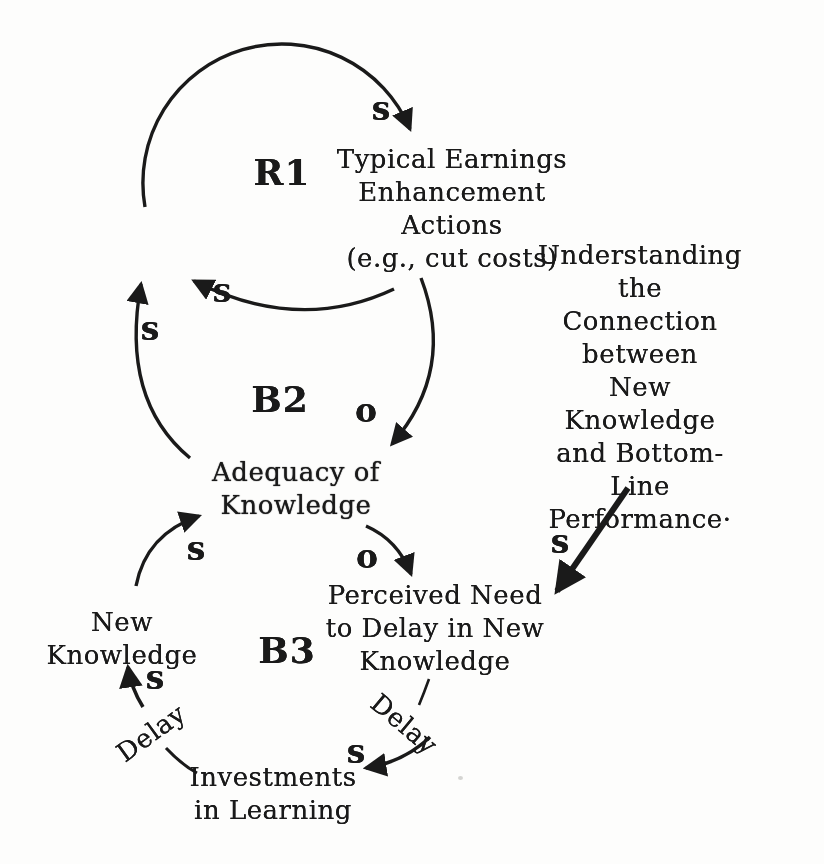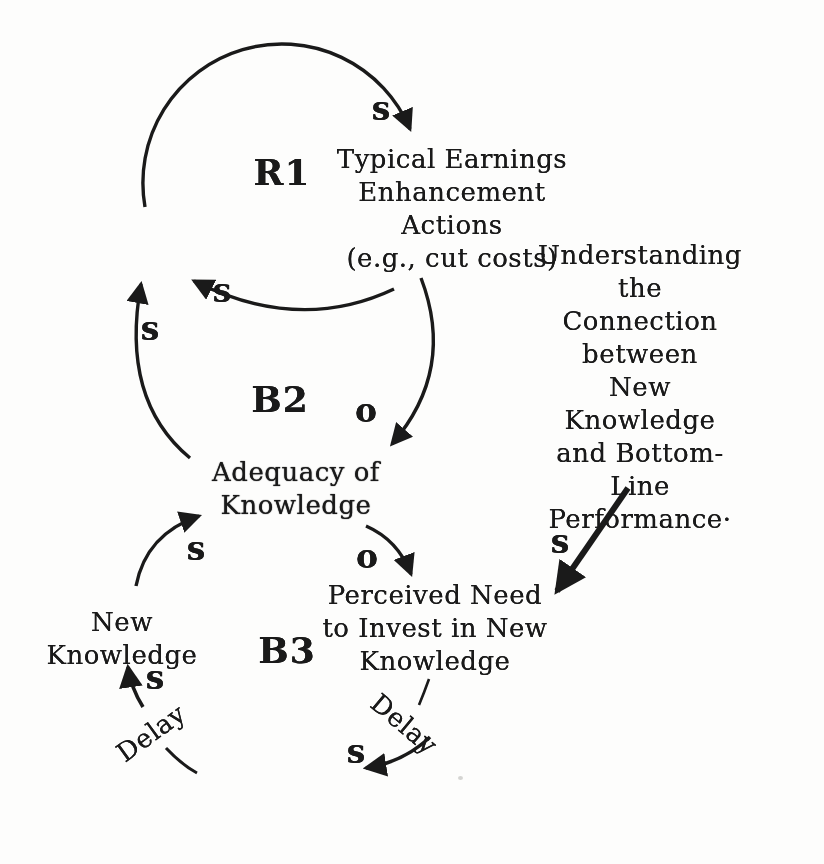--- a/index.html
+++ b/index.html
@@ -109,26 +109,28 @@
   <div class="lbl heavy" style="left:296px;top:489px">Adequacy of
 Knowledge</div>
 
   <div class="lbl" style="left:640px;top:387px">Understanding the
 Connection between
 New Knowledge
 and Bottom-Line
 Performance·</div>
 
   <div class="lbl" style="left:435px;top:628px">Perceived Need
-to Invest in New
+to Delay in New
 Knowledge</div>
 
   <div class="lbl" style="left:122px;top:639px">New
 Knowledge</div>
 
+  <div class="lbl" style="left:273px;top:794px">Investments
+in Learning</div>
 
   <div class="loop" style="left:282px;top:172px">R1</div>
   <div class="loop" style="left:280px;top:399px">B2</div>
   <div class="loop" style="left:287px;top:650px">B3</div>
 
   <div class="pol" style="left:381px;top:108px">s</div>
   <div class="pol" style="left:222px;top:290px">s</div>
   <div class="pol" style="left:150px;top:328px">s</div>
   <div class="pol" style="left:366px;top:410px">o</div>
   <div class="pol" style="left:196px;top:548px">s</div>

